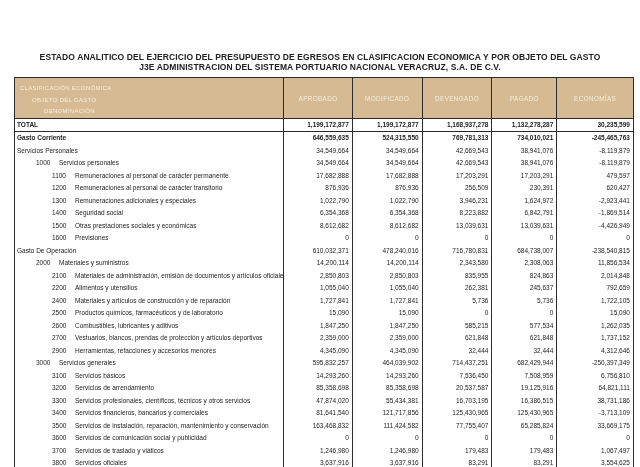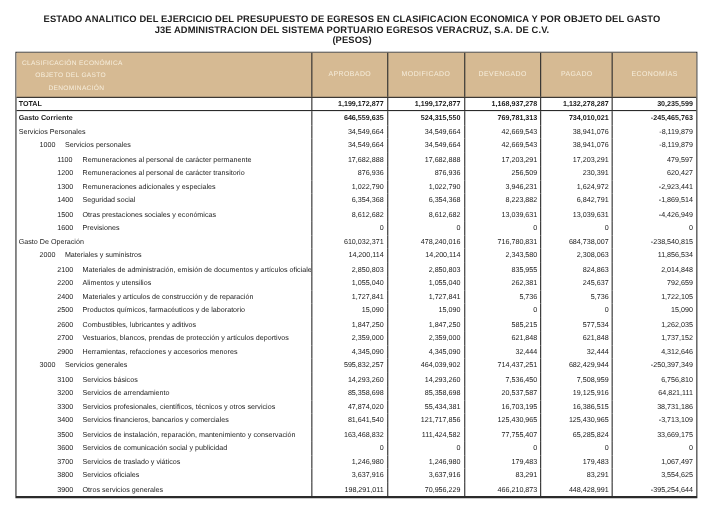--- a/index.html
+++ b/index.html
@@ -1,21 +1,21 @@
 <!DOCTYPE html>
 <html><head>
 <meta charset="utf-8">
 <style>
   * { margin:0; padding:0; box-sizing:border-box; }
   html,body { width:640px; height:467px; background:#ffffff; overflow:hidden; }
   body { font-family:"Liberation Sans","DejaVu Sans",sans-serif; color:#1c1c1c; }
 
   .page { position:relative; width:640px; height:467px; background:#fff; }
 
-  .title-block { padding-top:13px; text-align:center; }
+  .title-block { padding-top:13px; text-align:center;margin-top:40px; }
   .title-line { font-size:8.5px; font-weight:bold; color:#222; line-height:9.6px; letter-spacing:0.1px; }
 
   .budget-table {
     margin-left:14px; margin-top:5px; width:620px;
     border:1.5px solid #2b2b2b; border-bottom-width:2.5px;
     font-size:6.5px;
   }
   .trow {
     display:grid;
     grid-template-columns:43.4% 11.1% 11.3% 11.3% 10.5% 12.4%;
@@ -47,22 +47,21 @@
   .ind2 { padding-left:37px; }
   .code { display:inline-block; min-width:17px; margin-right:6px; }
 </style>
 </head>
 <body>
 
 <div class="page">
 
   <div class="title-block">
     <div class="title-line">ESTADO ANALITICO DEL EJERCICIO DEL PRESUPUESTO DE EGRESOS EN CLASIFICACION ECONOMICA Y POR OBJETO DEL GASTO</div>
-    <div class="title-line">J3E ADMINISTRACION DEL SISTEMA PORTUARIO EGRESOS VERACRUZ, S.A. DE C.V.</div>
-    <div class="title-line">(PESOS)</div>
+    <div class="title-line">J3E ADMINISTRACION DEL SISTEMA PORTUARIO NACIONAL VERACRUZ, S.A. DE C.V.</div>
   </div>
 
   <div class="budget-table">
     <div class="trow thead">
       <div class="cell corner">
         <div class="c0">CLASIFICACIÓN ECONÓMICA</div>
         <div class="c1">OBJETO DEL GASTO</div>
         <div class="c2">DENOMINACIÓN</div>
       </div>
       <div class="cell colh">APROBADO</div>

